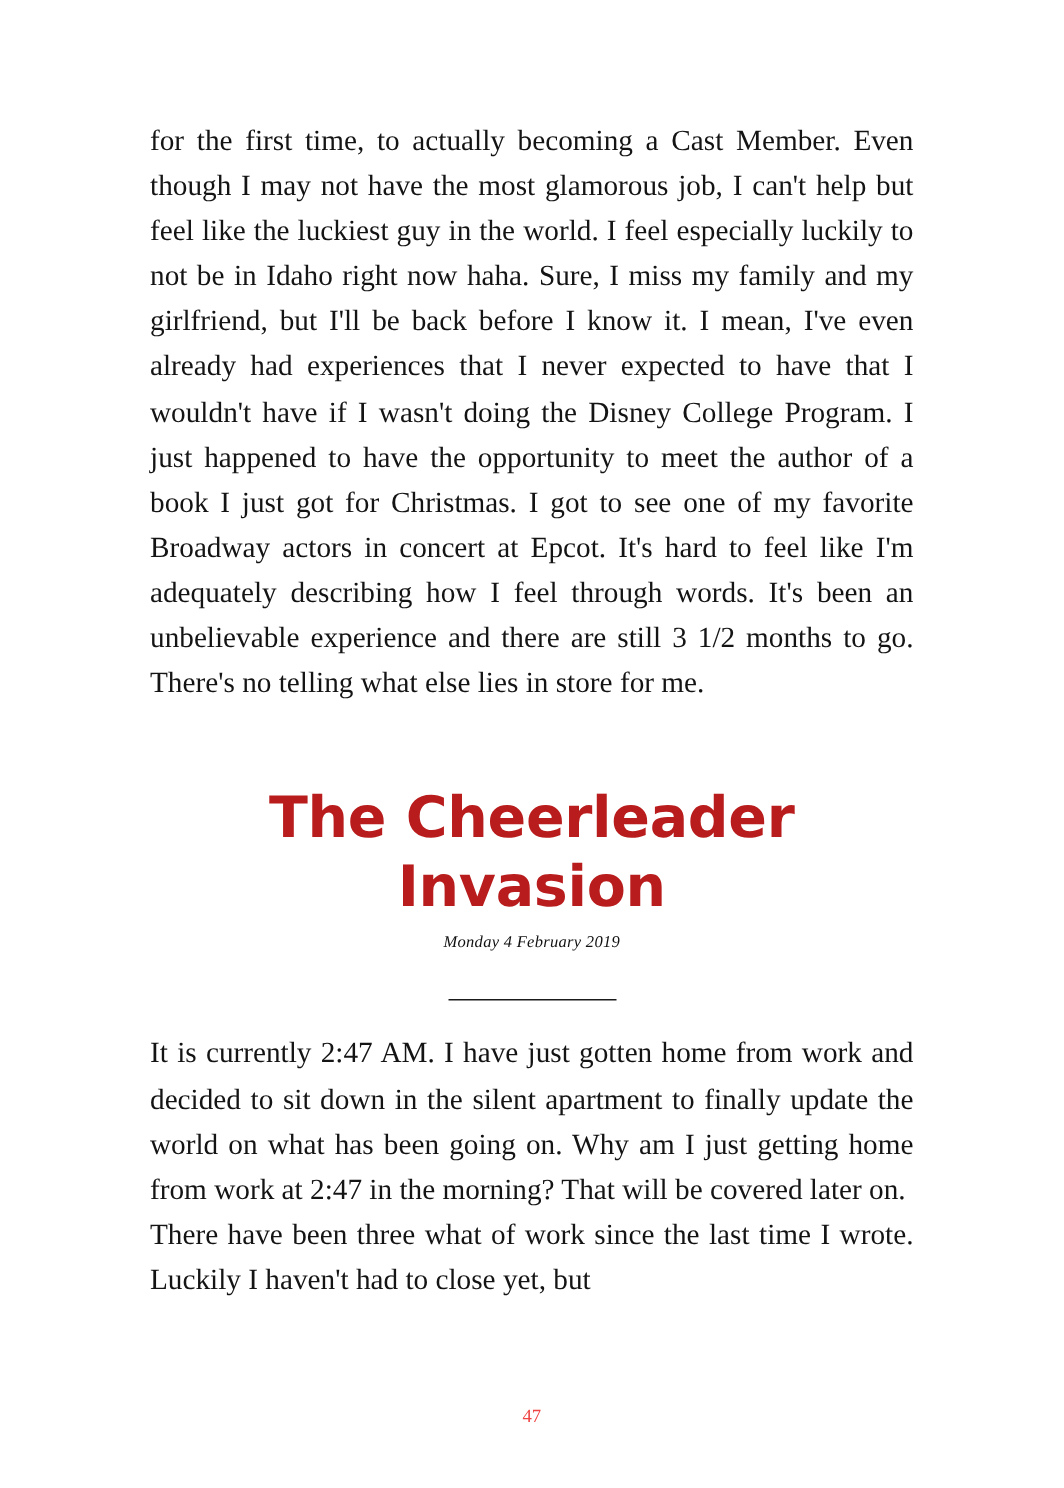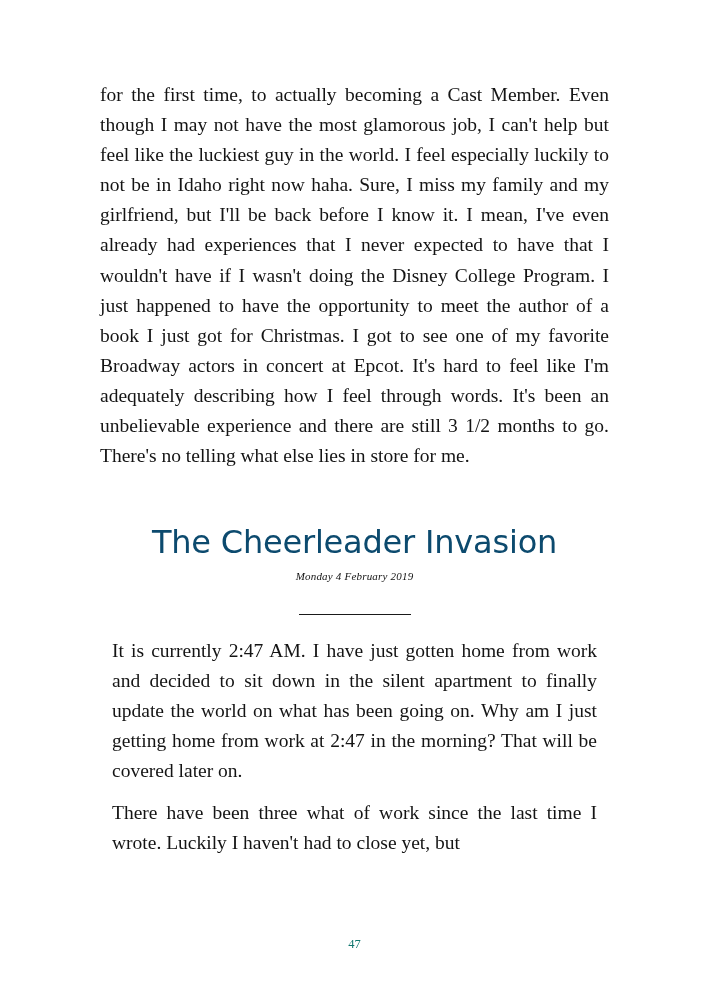--- a/index.html
+++ b/index.html
@@ -32,24 +32,24 @@
   .para-continued {
     margin: 0;
     text-indent: 0;
   }
   .chapter-block {
     margin-top: 52px;
     text-align: center;
   }
   .chapter-title {
     font-family: "DejaVu Sans", sans-serif;
-    font-weight: normal;
-    font-size: 32px;
+    font-weight: bold;
+    font-size: 38px;
     letter-spacing: -0.2px;
-    color: #0c4a6e;
+    color: #b91c1c;
     margin: 0;
     line-height: 1.2;
   }
   .chapter-date {
     font-family: "Liberation Serif", serif;
     font-style: italic;
     font-size: 11px;
     color: #111111;
     margin-top: 8px;
     letter-spacing: 0.2px;
@@ -60,31 +60,31 @@
     margin-bottom: 14px;
   }
   .rule {
     display: inline-block;
     width: 112px;
     border-bottom: 1.6px solid #1a1a1a;
     height: 1px;
     vertical-align: middle;
   }
   .section-body p {
-    margin: 12px;
+    margin: 0;
   }
   .page-number {
     position: absolute;
     left: 0;
     right: 0;
     bottom: 40px;
     text-align: center;
     font-family: "Liberation Serif", serif;
     font-size: 12.5px;
-    color: #0f766e;
+    color: #ef4444;
   }
 </style>
 </head>
 <body>
 
 <div class="page">
 
   <div class="body-text">
     <p class="para-continued">for the first time, to actually becoming a Cast Member. Even though I may not have the most glamorous job, I can't help but feel like the luckiest guy in the world. I feel especially luckily to not be in Idaho right now haha. Sure, I miss my family and my girlfriend, but I'll be back before I know it. I mean, I've even already had experiences that I never expected to have that I wouldn't have if I wasn't doing the Disney College Program. I just happened to have the opportunity to meet the author of a book I just got for Christmas. I got to see one of my favorite Broadway actors in concert at Epcot. It's hard to feel like I'm adequately describing how I feel through words. It's been an unbelievable experience and there are still 3 1/2 months to go. There's no telling what else lies in store for me.</p>
   </div>

